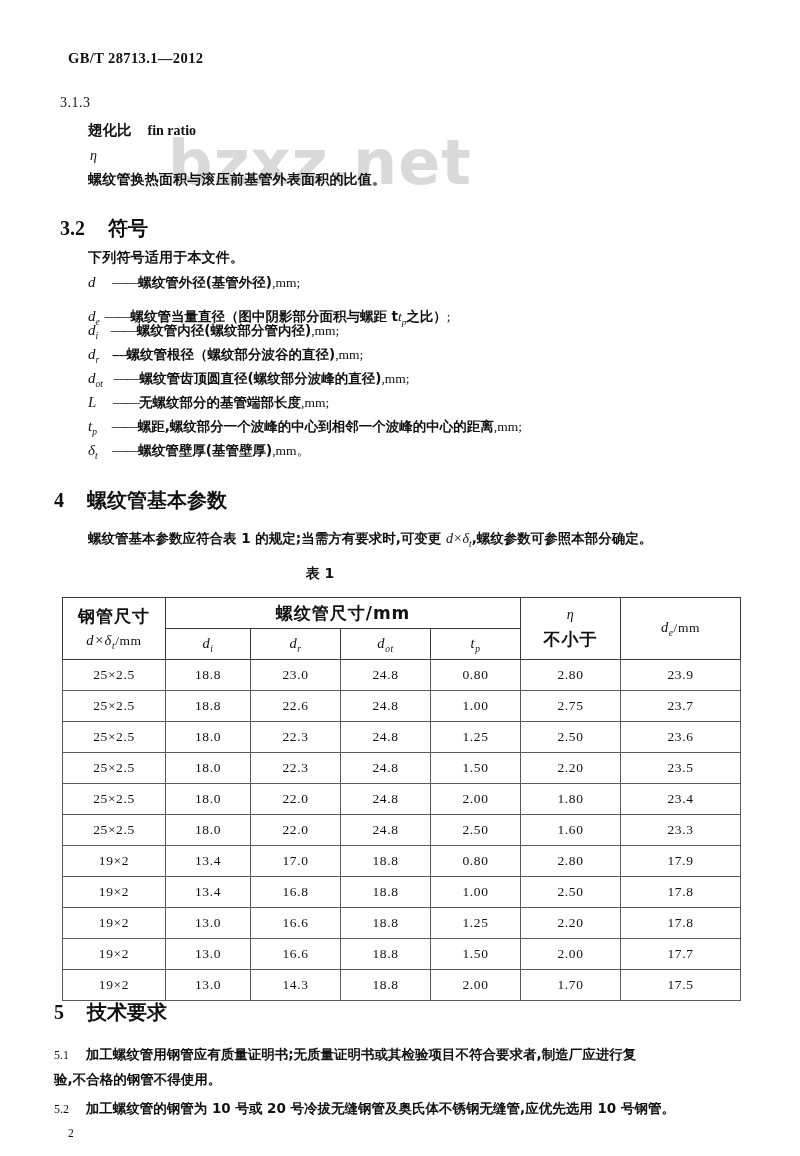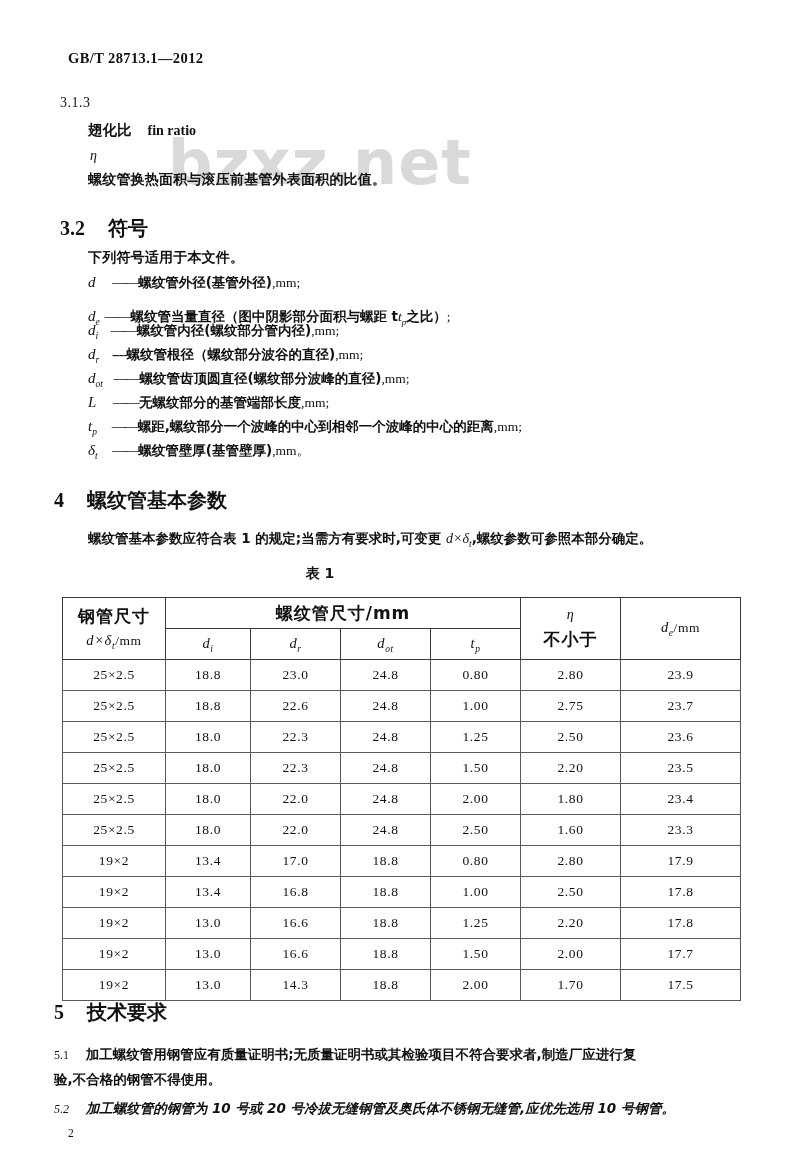--- a/index.html
+++ b/index.html
@@ -437,21 +437,21 @@
         <span class="num">5</span>
         <span style="display:inline-block;width:16px;"></span><span>技术要求</span>
       </div>
 
       <div class="blk para" style="left:54px; top:1046px;">
         <span class="num">5.1</span>
         <span style="display:inline-block;width:12px;"></span><span>加工螺纹管用钢管应有质量证明书;无质量证明书或其检验项目不符合要求者,制造厂应进行复</span>
       </div>
       <div class="blk para" style="left:54px; top:1071px;">验,不合格的钢管不得使用。</div>
 
-      <div class="blk para" style="left:54px; top:1100px;font-style:italic;">
+      <div class="blk para" style="left:54px; top:1100px;">
         <span class="num">5.2</span>
         <span style="display:inline-block;width:12px;"></span><span>加工螺纹管的钢管为 10 号或 20 号冷拔无缝钢管及奥氏体不锈钢无缝管,应优先选用 10 号钢管。</span>
       </div>
 
       <div class="page-num">2</div>
 
     </div>
   </div>
 </div>
 

